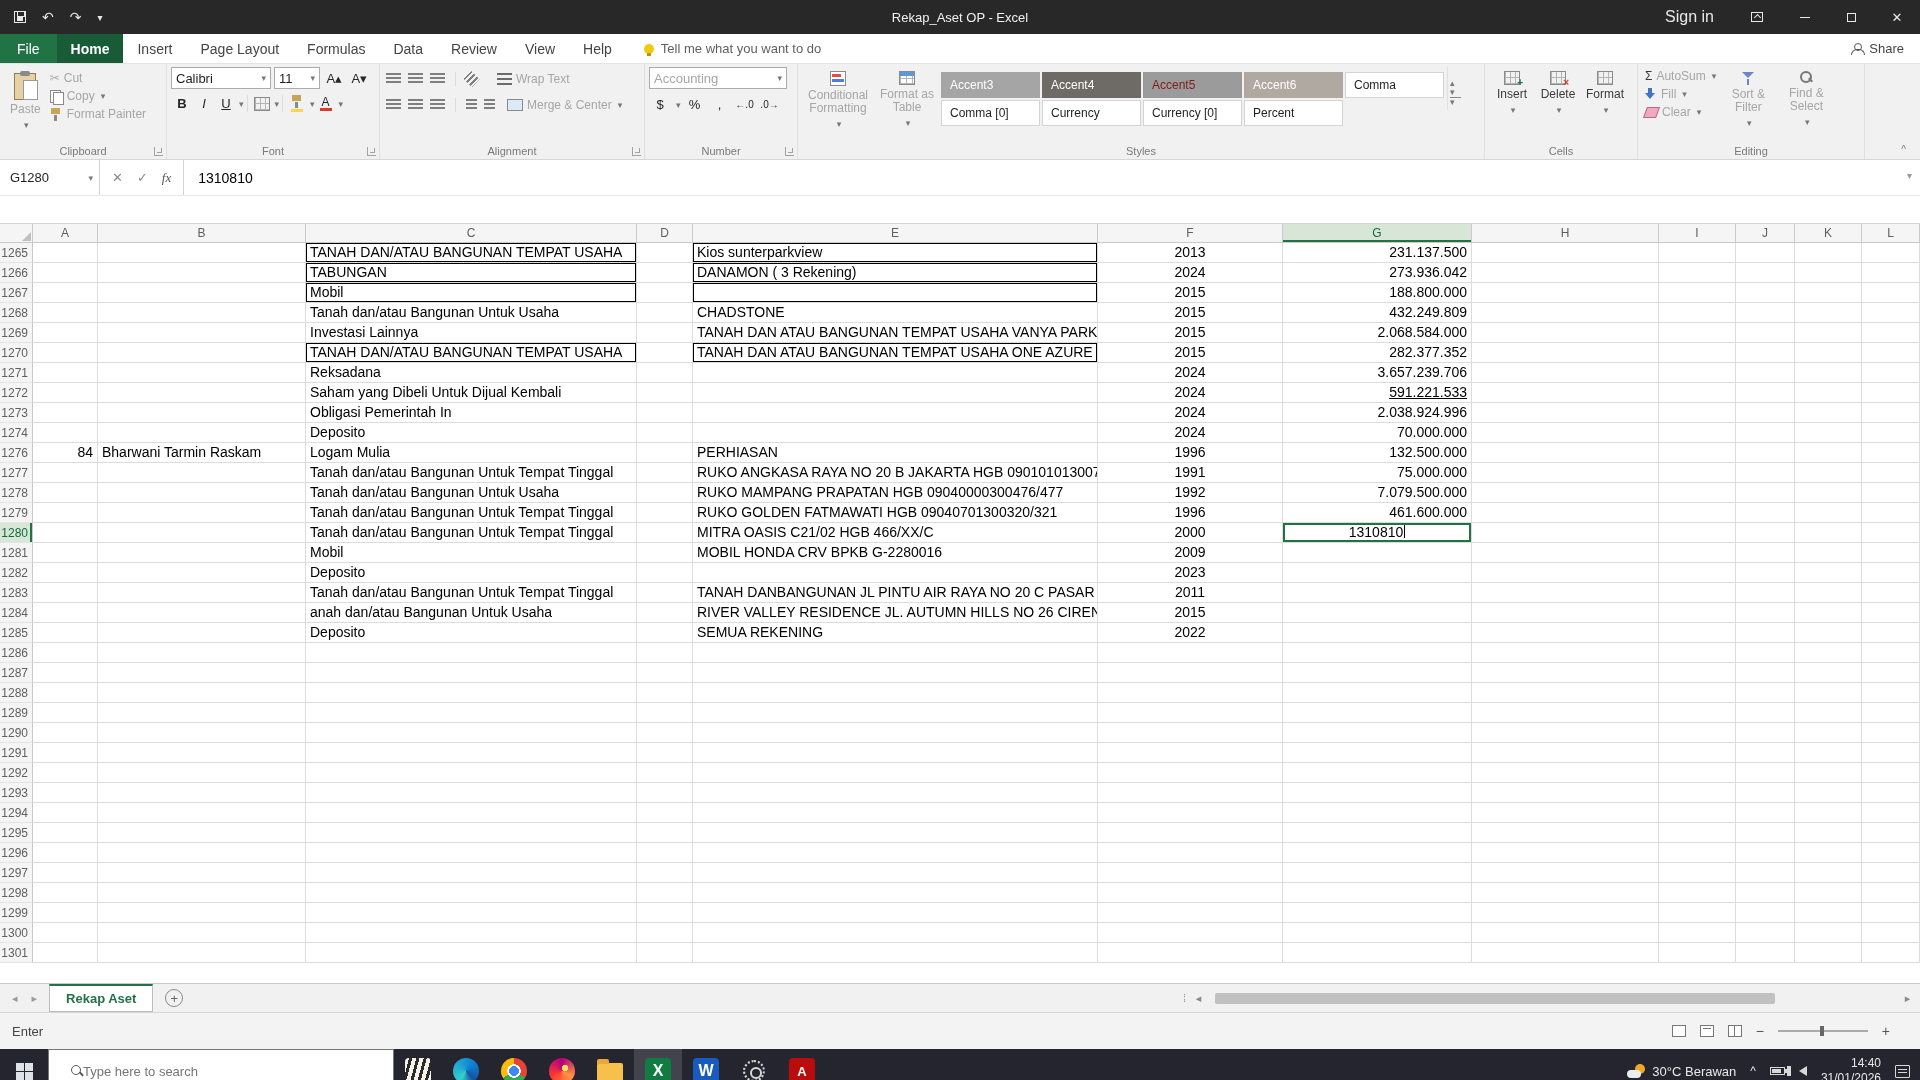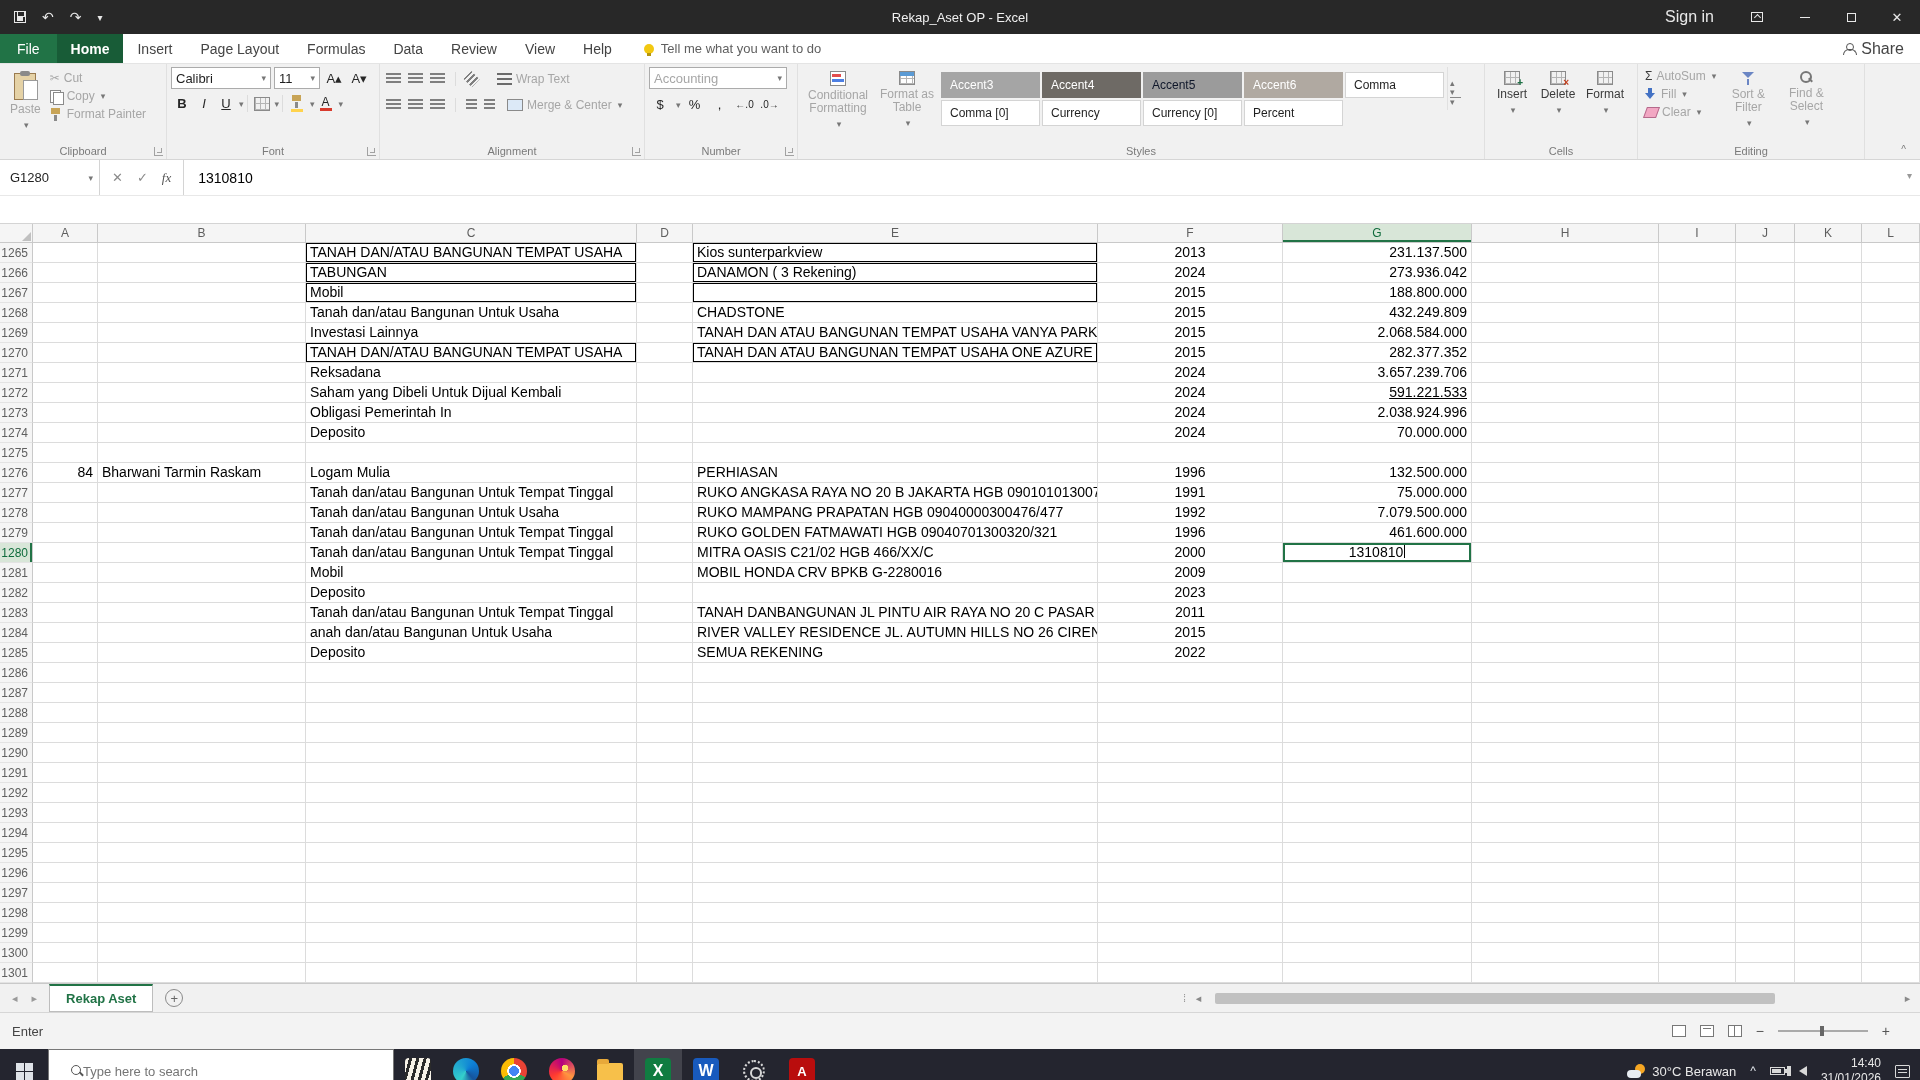--- a/index.html
+++ b/index.html
@@ -24,21 +24,21 @@
 .floppy::after{content:"";position:absolute;left:2px;bottom:1px;width:6px;height:4px;background:#e8e8e8}
 
 
 .tabrow{height:30px;background:#fff;display:flex;align-items:stretch;flex:none;border-bottom:1px solid #e4e4e4}
 .tab{display:flex;align-items:center;padding:0 14px;font-size:14px;color:#444}
 .tab.file{background:#217346;color:#fff;padding:0 17px}
 .tab.active{background:#185c37;color:#fff;font-weight:bold}
 .tellme{display:flex;align-items:center;gap:7px;margin-left:18px;font-size:13px;color:#5f5f5f}
 .bulb{width:10px;height:10px;border-radius:50%;background:#f2c811;position:relative;display:inline-block}
 .bulb::after{content:"";position:absolute;left:3px;top:9px;width:4px;height:3px;background:#b5950e}
-.share{margin-left:auto;display:flex;align-items:center;gap:6px;font-size:16px;color:#444;padding:0 16px}
+.share{margin-left:auto;display:flex;align-items:center;gap:6px;font-size:13px;color:#444;padding:0 16px}
 .person{width:12px;height:12px;position:relative;display:inline-block}
 .person::before{content:"";position:absolute;left:3px;top:0;width:6px;height:6px;border-radius:50%;border:1px solid #555}
 .person::after{content:"";position:absolute;left:0;bottom:0;width:12px;height:5px;border:1px solid #555;border-bottom:none;border-radius:6px 6px 0 0}
 
 
 .ribbon{height:96px;background:#f1f1f1;display:flex;flex:none;border-bottom:1px solid #d6d6d6;position:relative}
 .group{position:relative;border-right:1px solid #e0e0e0;padding:3px 4px 18px;display:flex;align-items:flex-start}
 .glabel{position:absolute;bottom:2px;left:0;right:0;text-align:center;font-size:11px;color:#7a7a7a}
 .launcher{position:absolute;bottom:3px;right:3px;width:9px;height:9px;border-left:1px solid #9a9a9a;border-bottom:1px solid #9a9a9a;opacity:.9}
 .launcher::after{content:"";position:absolute;right:1px;top:1px;width:4px;height:4px;border-right:1px solid #9a9a9a;border-bottom:1px solid #9a9a9a}
@@ -356,21 +356,21 @@
       </div>
       <div class="bigbtn dis" style="width:66px">
         <span class="ftico"></span>
         <span>Format as Table</span>
           <span class="dd">▾</span>
       </div>
       <div class="gal" style="margin-top:4px">
         <div class="galrow" id="tiles-r1">
             <div class="tile" style="background: rgb(165, 165, 165); color: rgb(255, 255, 255);">Accent3</div>
             <div class="tile" style="background: rgb(110, 106, 101); color: rgb(255, 255, 255);">Accent4</div>
-            <div class="tile" style="background: rgb(155, 155, 155); color: #0f172a;">Accent5</div>
+            <div class="tile" style="background: rgb(155, 155, 155); color: #7f1d1d;">Accent5</div>
             <div class="tile" style="background: rgb(176, 169, 161); color: rgb(255, 255, 255);">Accent6</div>
             <div class="tile bordered" style="background: rgb(255, 255, 255); color: rgb(31, 31, 31);">Comma</div>
           </div>
         <div class="galrow" id="tiles-r2">
             <div class="tile bordered" style="background: rgb(255, 255, 255); color: rgb(31, 31, 31);">Comma [0]</div>
             <div class="tile bordered" style="background: rgb(255, 255, 255); color: rgb(31, 31, 31);">Currency</div>
             <div class="tile bordered" style="background: rgb(255, 255, 255); color: rgb(31, 31, 31);">Currency [0]</div>
             <div class="tile bordered" style="background: rgb(255, 255, 255); color: rgb(31, 31, 31);">Percent</div>
           </div>
       </div>
@@ -617,35 +617,20 @@
           <div class="cell" style="width: 405px; text-align: left;"></div>
           <div class="cell" style="width: 185px; text-align: center;">2024</div>
           <div class="cell" style="width: 189px; text-align: right;">70.000.000</div>
           <div class="cell" style="width: 187px; text-align: left;"></div>
           <div class="cell" style="width: 77px; text-align: left;"></div>
           <div class="cell" style="width: 59px; text-align: left;"></div>
           <div class="cell" style="width: 67px; text-align: left;"></div>
           <div class="cell" style="width: 58px; text-align: left;"></div>
         </div>
         <div class="grid-row">
-          <div class="row-h">1275</div>
-          <div class="cell" style="width: 65px; text-align: right;"></div>
-          <div class="cell" style="width: 208px; text-align: left;"></div>
-          <div class="cell" style="width: 331px; text-align: left;"></div>
-          <div class="cell" style="width: 56px; text-align: left;"></div>
-          <div class="cell" style="width: 405px; text-align: left;"></div>
-          <div class="cell" style="width: 185px; text-align: center;"></div>
-          <div class="cell" style="width: 189px; text-align: right;"></div>
-          <div class="cell" style="width: 187px; text-align: left;"></div>
-          <div class="cell" style="width: 77px; text-align: left;"></div>
-          <div class="cell" style="width: 59px; text-align: left;"></div>
-          <div class="cell" style="width: 67px; text-align: left;"></div>
-          <div class="cell" style="width: 58px; text-align: left;"></div>
-        </div>
-        <div class="grid-row">
           <div class="row-h">1276</div>
           <div class="cell" style="width: 65px; text-align: right;">84</div>
           <div class="cell" style="width: 208px; text-align: left;">Bharwani Tarmin Raskam</div>
           <div class="cell" style="width: 331px; text-align: left;">Logam Mulia</div>
           <div class="cell" style="width: 56px; text-align: left;"></div>
           <div class="cell" style="width: 405px; text-align: left;">PERHIASAN</div>
           <div class="cell" style="width: 185px; text-align: center;">1996</div>
           <div class="cell" style="width: 189px; text-align: right;">132.500.000</div>
           <div class="cell" style="width: 187px; text-align: left;"></div>
           <div class="cell" style="width: 77px; text-align: left;"></div>

